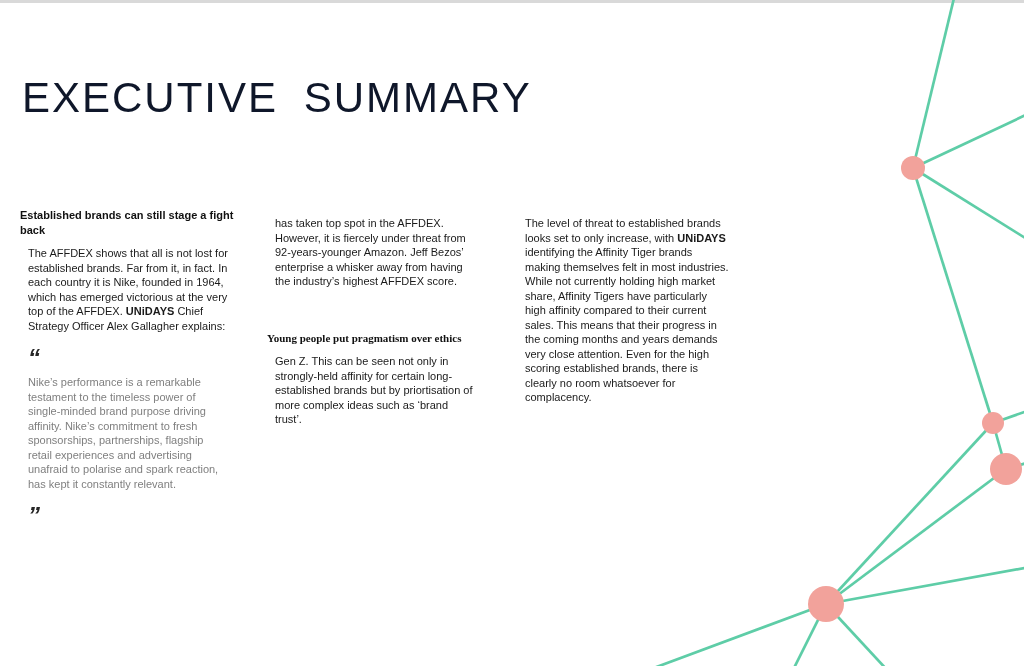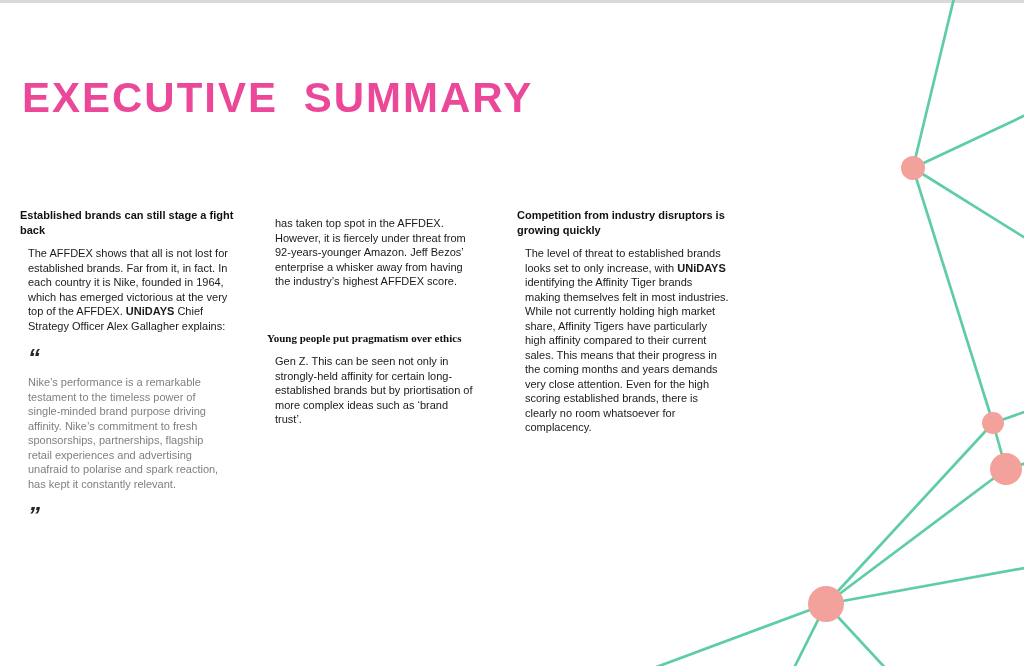--- a/index.html
+++ b/index.html
@@ -8,22 +8,22 @@
     background:#ffffff;
     font-family:"Liberation Sans","DejaVu Sans",sans-serif;
     color:#1a1a1a;
   }
   .top-border{
     position:absolute;top:0;left:0;width:1024px;height:3px;
     background:#d9d9d9;
   }
   .page-title{
     position:absolute;top:46px;left:22px;
-    font-size:42px;font-weight:700;letter-spacing:2px;word-spacing:12px;
-    color:#ec4899;white-space:nowrap;
+    font-size:42px;font-weight:400;letter-spacing:2px;word-spacing:12px;
+    color:#0f172a;white-space:nowrap;
   }
   .col{
     position:absolute;top:208px;
     font-size:11px;line-height:14.5px;
   }
   .col-1{left:20px;width:218px;}
   .col-2{left:267px;width:216px;}
   .col-3{left:517px;width:221px;}
   .col h3{
     margin:0 0 9px 0;
@@ -84,15 +84,14 @@
   <p class="quote-mark quote-close">”</p>
 </div>
 
 <div class="col col-2">
   <p>has taken top spot in the AFFDEX. However, it is fiercely under threat from 92-years-younger Amazon. Jeff Bezos’ enterprise a whisker away from having the industry’s highest AFFDEX score.</p>
   <h3 class="second-heading">Young people put pragmatism over ethics</h3>
   <p>Gen Z. This can be seen not only in strongly-held affinity for certain long- established brands but by priortisation of more complex ideas such as ‘brand trust’.</p>
 </div>
 
 <div class="col col-3">
-  <h3>Competition from industry disruptors is growing quickly</h3>
   <p><span>The level of threat to established brands looks set to only increase, with </span><span class="bold-inline">UNiDAYS</span><span> identifying the Affinity Tiger brands making themselves felt in most industries. While not currently holding high market share, Affinity Tigers have particularly high affinity compared to their current sales. This means that their progress in the coming months and years demands very close attention. Even for the high scoring established brands, there is clearly no room whatsoever for complacency.</span></p>
 </div>
 
 </body></html>

